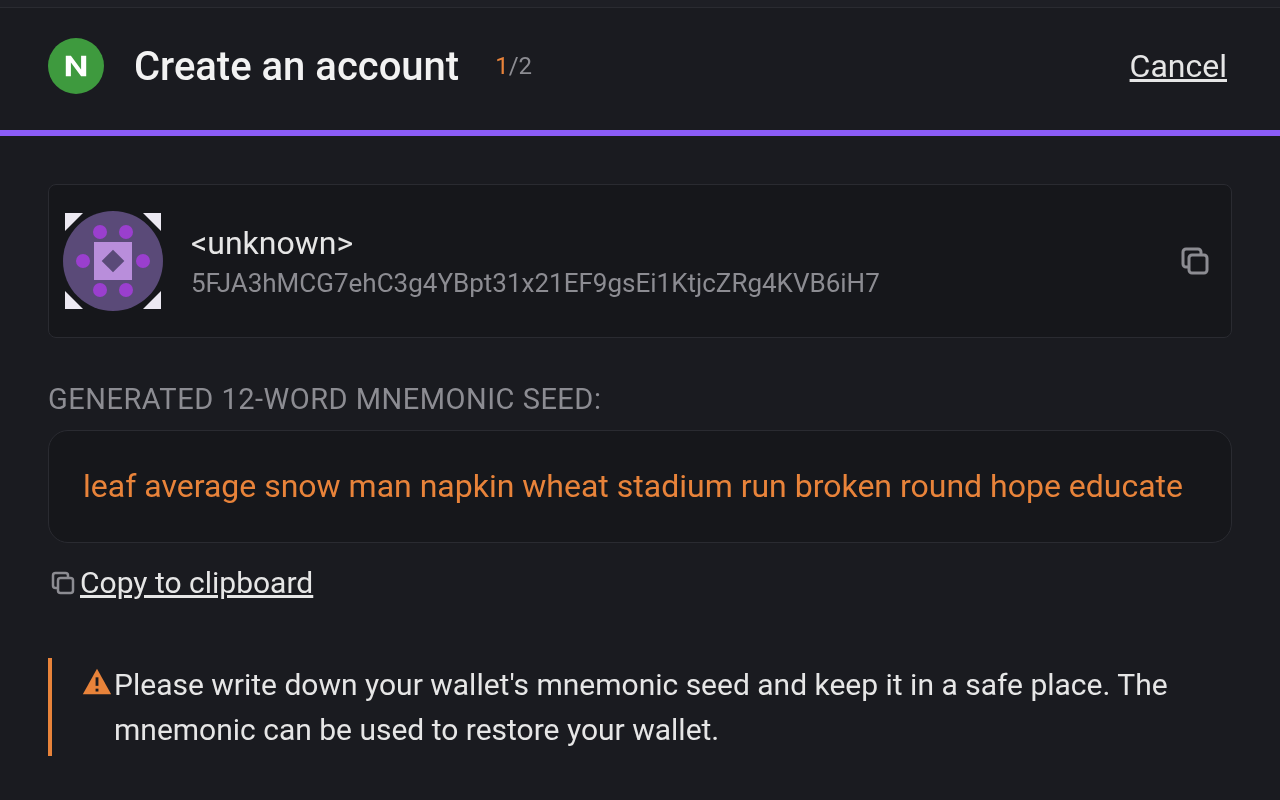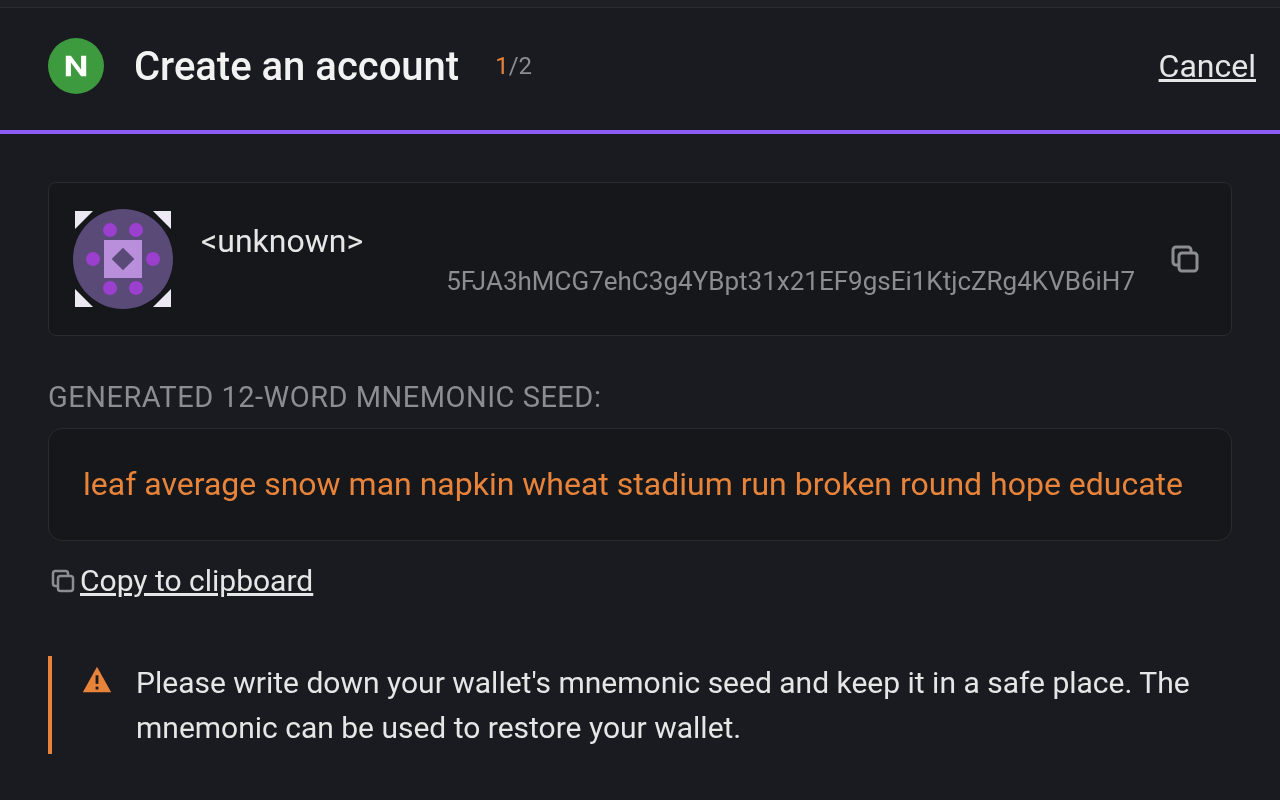--- a/index.html
+++ b/index.html
@@ -12,22 +12,22 @@
     overflow: hidden;
   }
   .topbar {
     height: 8px;
     background: #1e1f25;
     border-bottom: 1px solid #2a2b31;
   }
   .header {
     display: flex;
     align-items: center;
-    padding: 30px 24px 36px 48px;
-    border-bottom: 4px solid #8b5cf6;
+    padding: 30px 53px 36px 48px;
+    border-bottom: 6px solid #8b5cf6;
   }
   .logo {
     width: 56px;
     height: 56px;
     border-radius: 50%;
     background: #3e9a3e;
     display: flex;
     align-items: center;
     justify-content: center;
     margin-right: 30px;
@@ -53,21 +53,21 @@
     text-decoration: underline;
     cursor: pointer;
   }
   .content {
     padding: 48px 48px 0 48px;
   }
   .account-card {
     background: #16171b;
     border: 1px solid #2a2b31;
     border-radius: 8px;
-    padding: 26px 24px;
+    padding: 26px 14px;
     display: flex;
     align-items: center;
     gap: 28px;
   }
   .identicon {
     width: 100px;
     height: 100px;
     position: relative;
     flex-shrink: 0;
   }
@@ -131,42 +131,41 @@
   .account-info { flex: 1; min-width: 0; }
   .account-name {
     font-size: 32px;
     color: #e6e6e6;
     margin-bottom: 6px;
   }
   .account-addr {
     font-size: 26px;
     color: #8c8c92;
     word-break: break-all;
-    text-align: right;
   }
   .copy-btn {
     color: #8c8c92;
     cursor: pointer;
     flex-shrink: 0;
     padding: 4px;
   }
   .copy-btn svg { width: 36px; height: 36px; display:block; }
 
   .section-label {
     margin-top: 44px;
     font-size: 29px;
     letter-spacing: 0.5px;
     color: #8c8c92;
     text-transform: uppercase;
   }
   .seed-box {
     margin-top: 14px;
     background: #16171b;
     border: 1px solid #2a2b31;
-    border-radius: 14px;
+    border-radius: 20px;
     padding: 30px 34px;
   }
   .seed-text {
     font-size: 32px;
     line-height: 1.6;
     color: #e8833a;
   }
   .copy-clip {
     margin-top: 22px;
     display: inline-flex;
@@ -178,21 +177,20 @@
   .copy-clip svg { width: 30px; height: 30px; color:#8c8c92; }
   .copy-clip span {
     font-size: 30px;
     text-decoration: underline;
   }
   .warning {
     margin-top: 56px;
     border-left: 4px solid #e8833a;
     padding: 4px 0 4px 28px;
     display: flex;
-    gap: 22px;
   }
   .warn-icon {
     color: #e8833a;
     flex-shrink: 0;
     margin-top: 4px;
   }
   .warn-icon svg { width: 34px; height: 34px; display:block; }
   .warn-text {
     font-size: 30px;
     line-height: 1.5;

